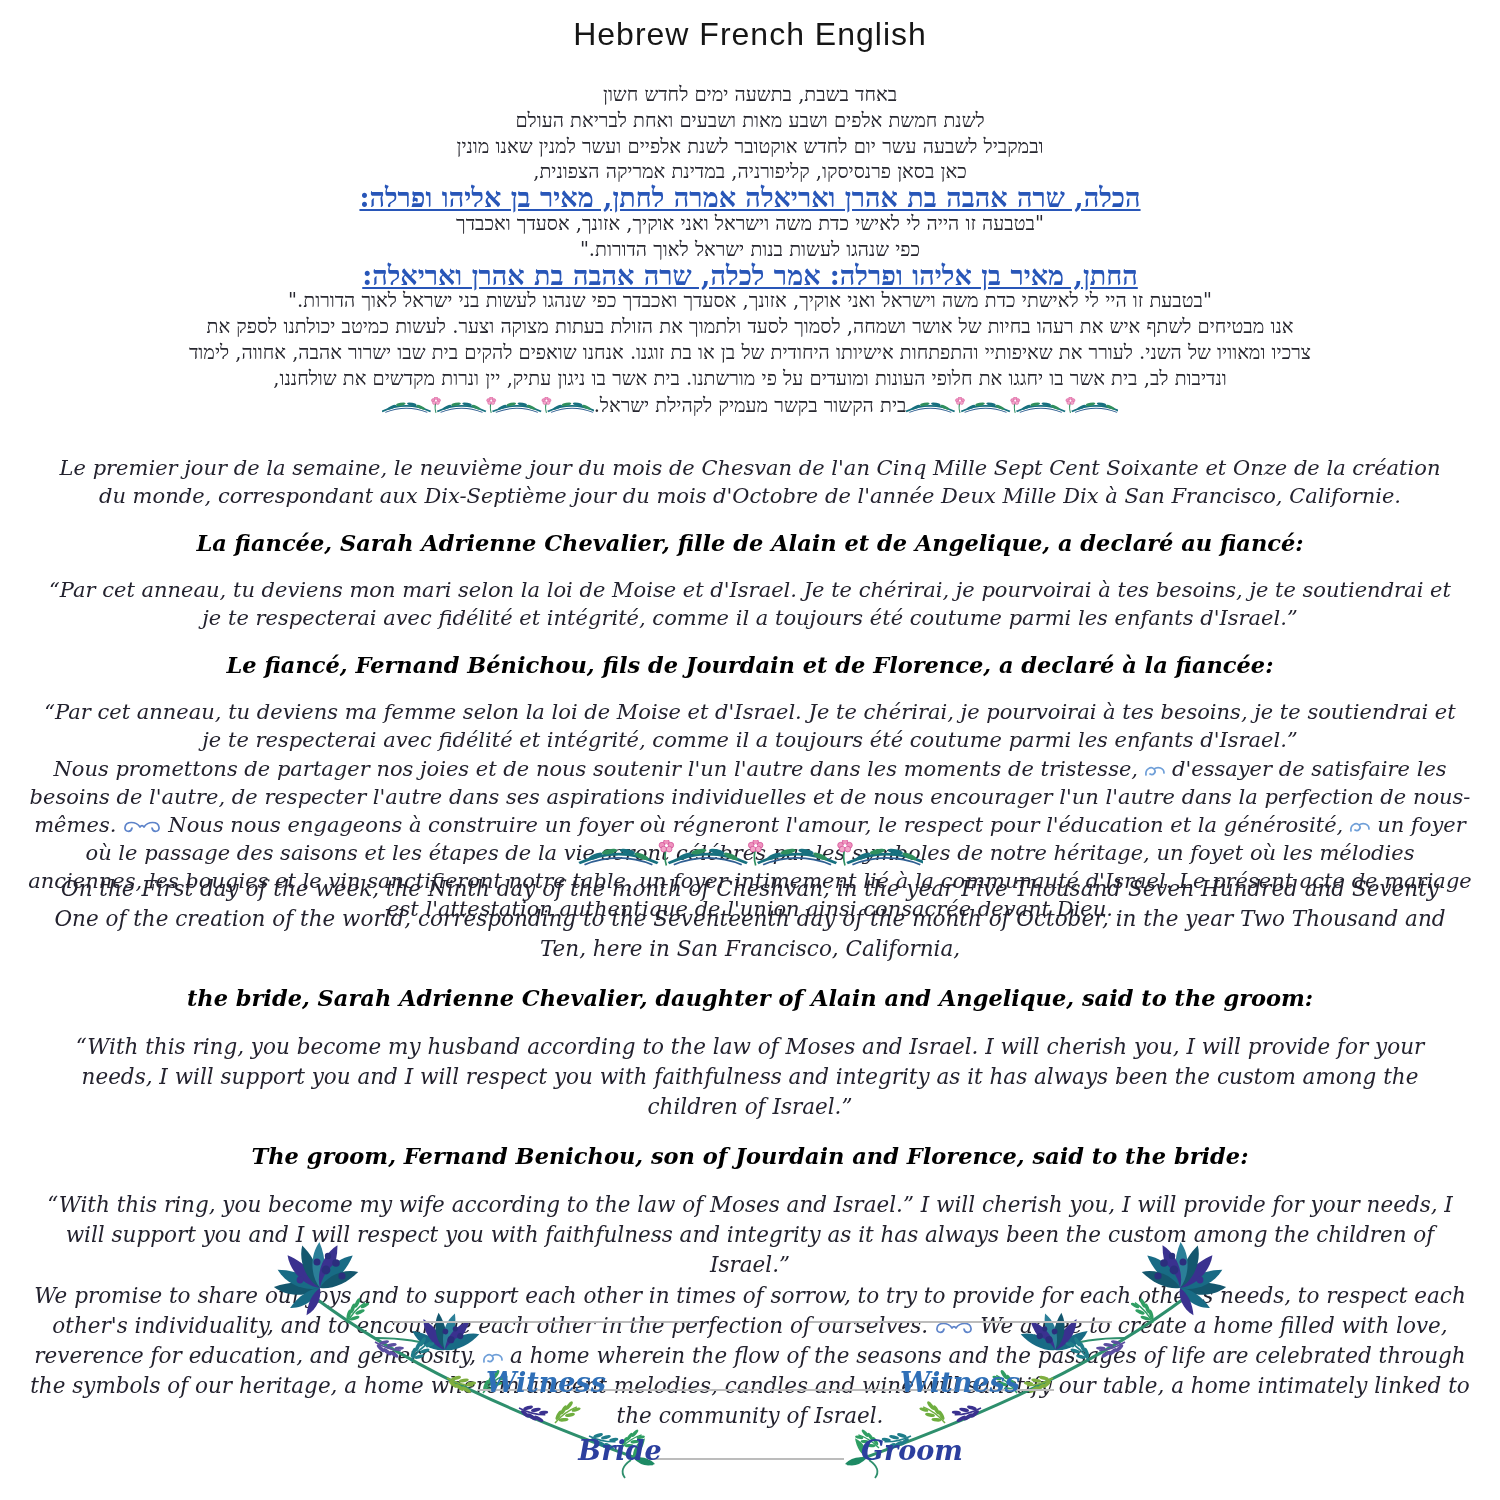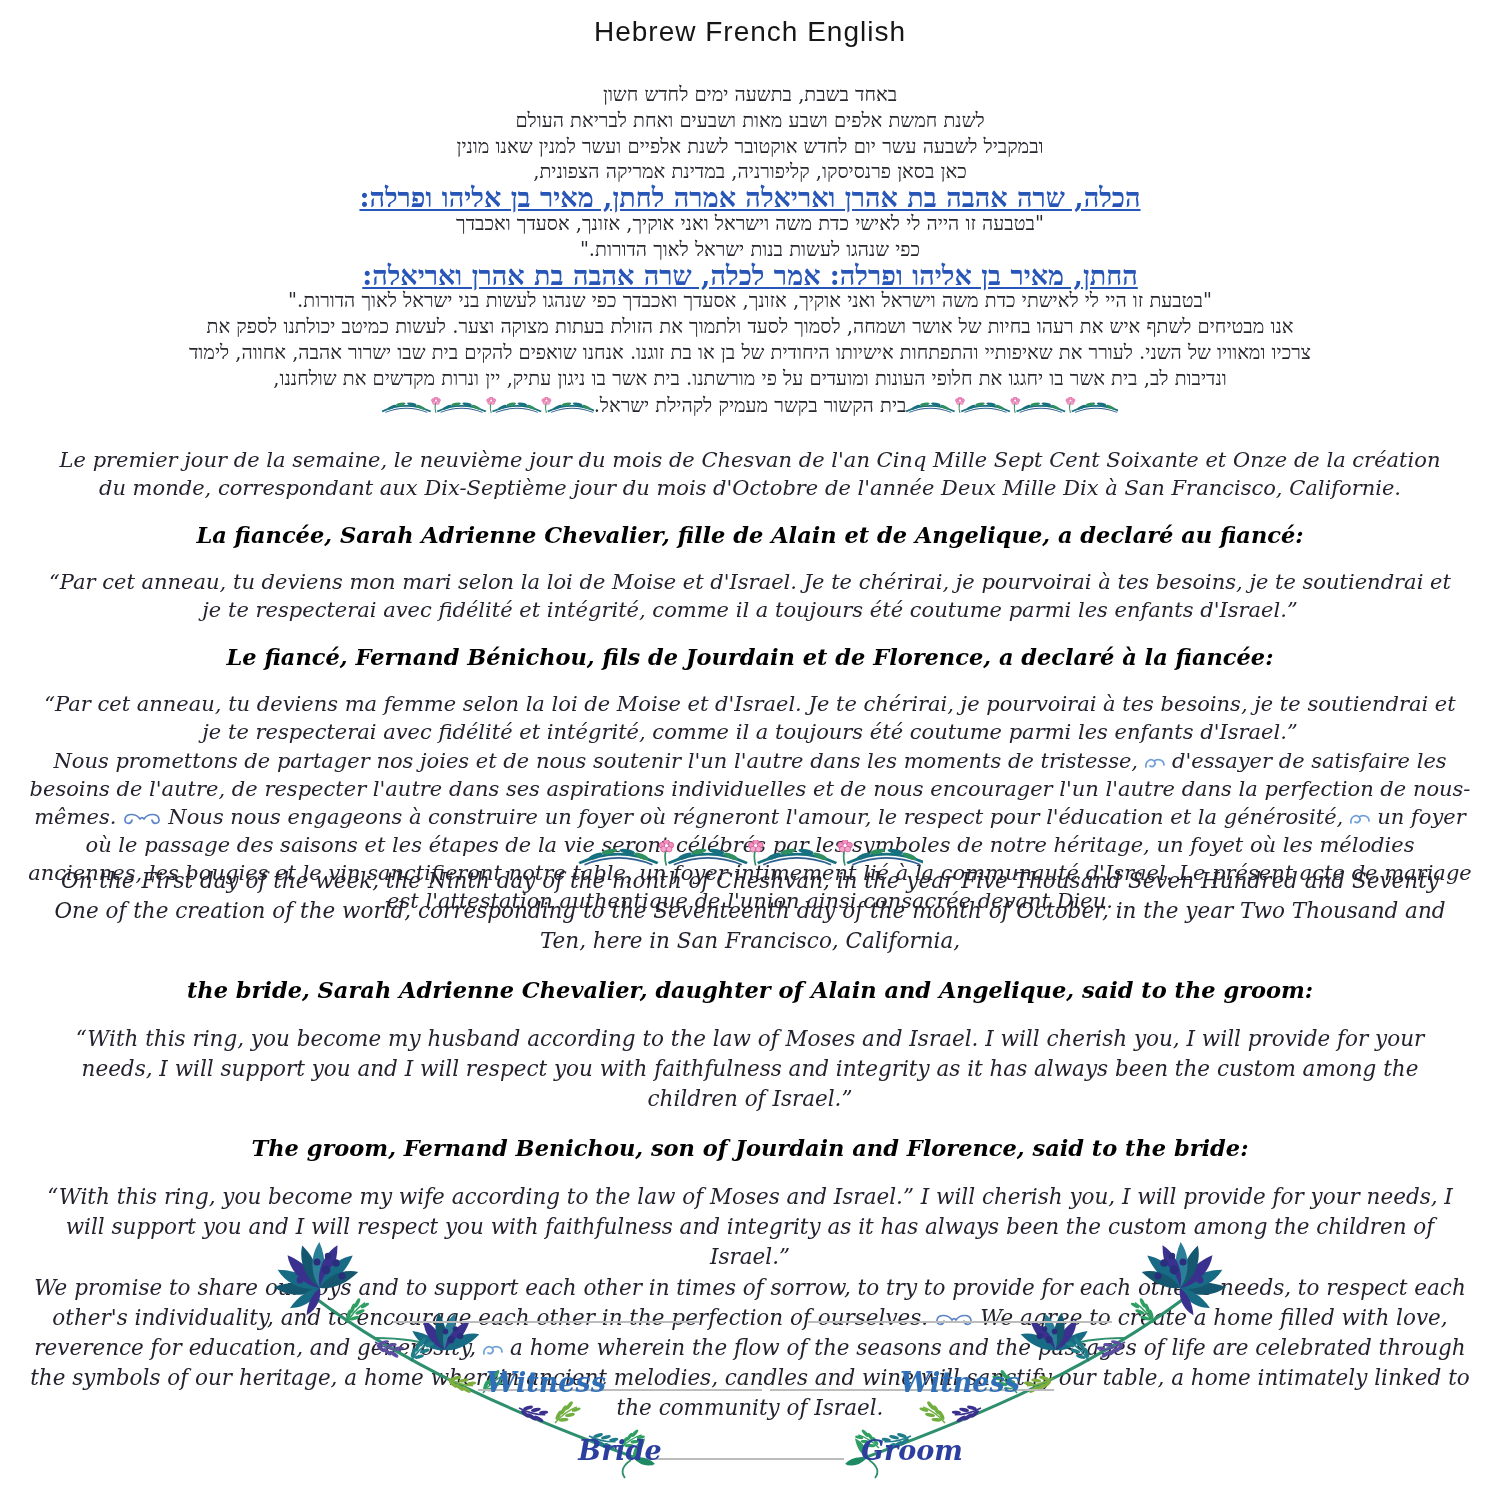--- a/index.html
+++ b/index.html
@@ -4,21 +4,21 @@
 <style>
   html,body { margin:0; padding:0; background:#ffffff; }
   #page {
     position:relative; width:1500px; height:1500px; background:#ffffff;
     overflow:hidden;
     font-family:"DejaVu Serif","Liberation Serif",serif;
   }
   .title {
     position:absolute; top:16px; left:0; right:0;
     text-align:center; font-family:"Liberation Sans",sans-serif;
-    font-size:28px; letter-spacing:1px; color:#161616;
+    font-size:32px; letter-spacing:1px; color:#161616;
   }
   
   .hebrew {
     position:absolute; top:82px; left:40px; right:40px;
     direction:rtl; text-align:center;
     font-size:19.5px; line-height:25.8px; color:#27272f;
   }
   .h-line { white-space:nowrap;text-align:center; }
   .h-line.blue { color:#2856b8; font-weight:bold; font-size:27px;text-decoration:underline; }
   .h-garland-line {
@@ -27,21 +27,21 @@
   }
   .garland-small { width:212px; height:17px; }
   
   .latin {
     position:absolute; left:26px; right:26px; text-align:center;
     font-style:italic; color:#23222e;
   }
   .french  { top:446px; font-size:21px; line-height:28px; }
   .english { top:866px; font-size:21.5px; line-height:30px; }
   .l-heading { color:#000000; font-weight:bold; font-size:22.5px; margin:19px auto; }
-  .l-intro   { max-width:1402px; margin:0 auto; }
+  .l-intro   { max-width:1402px; margin:8px auto; }
   .l-quote   { max-width:1420px; margin:0 auto; }
   .l-promises{ max-width:1450px; margin:1px auto 0; }
   .swirl { display:inline-block; vertical-align:-2px; margin:0 6px; }
   
   .divider-row {
     position:absolute; top:840px; left:0; right:0;
     display:flex; justify-content:center;
   }
   .garland-big { width:345px; height:27px; }
   

